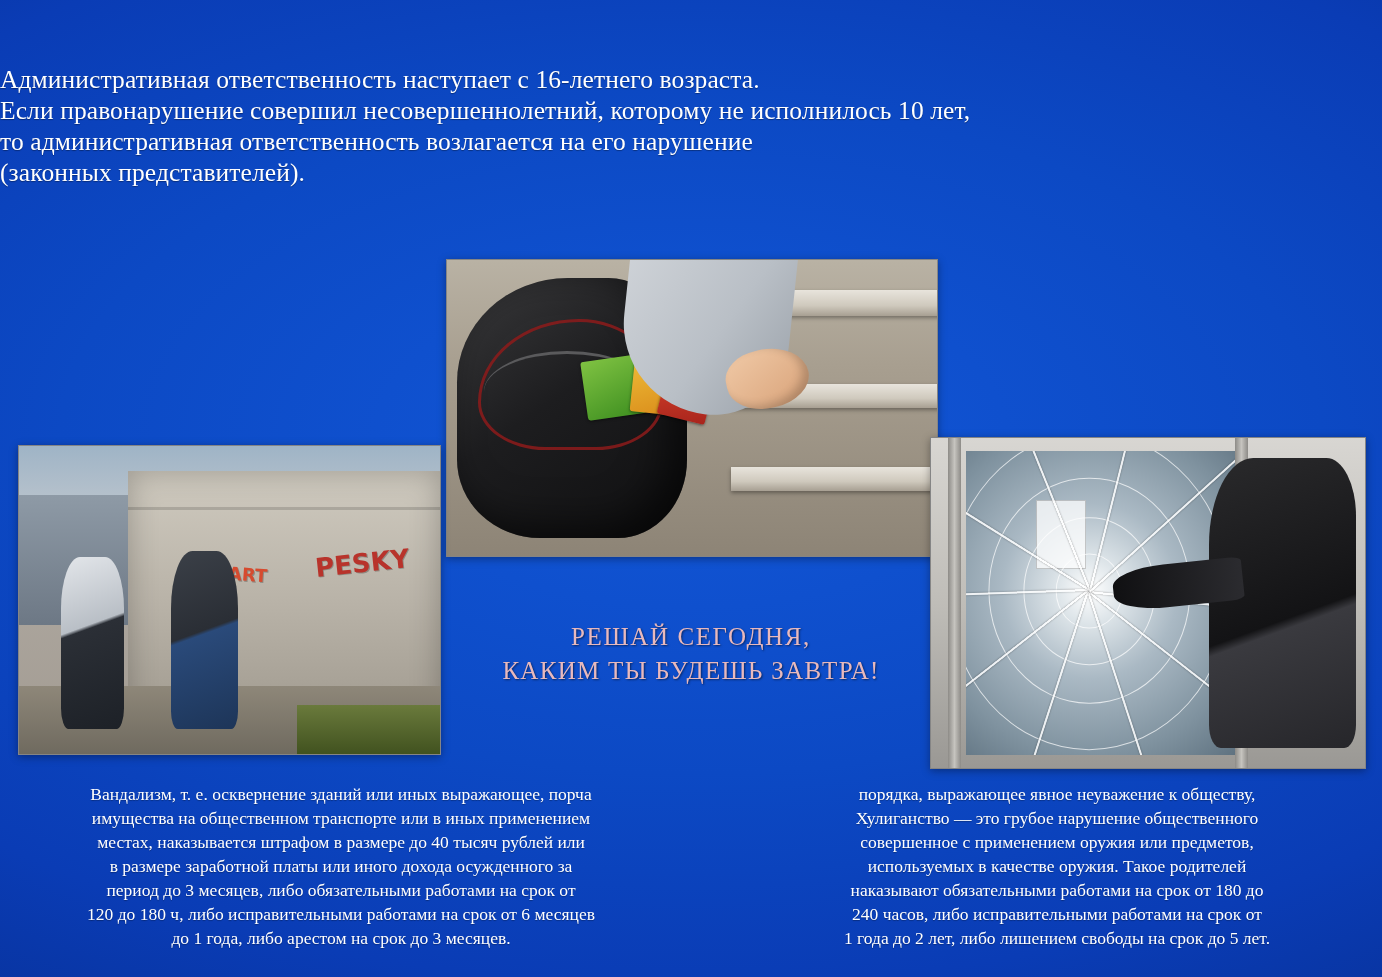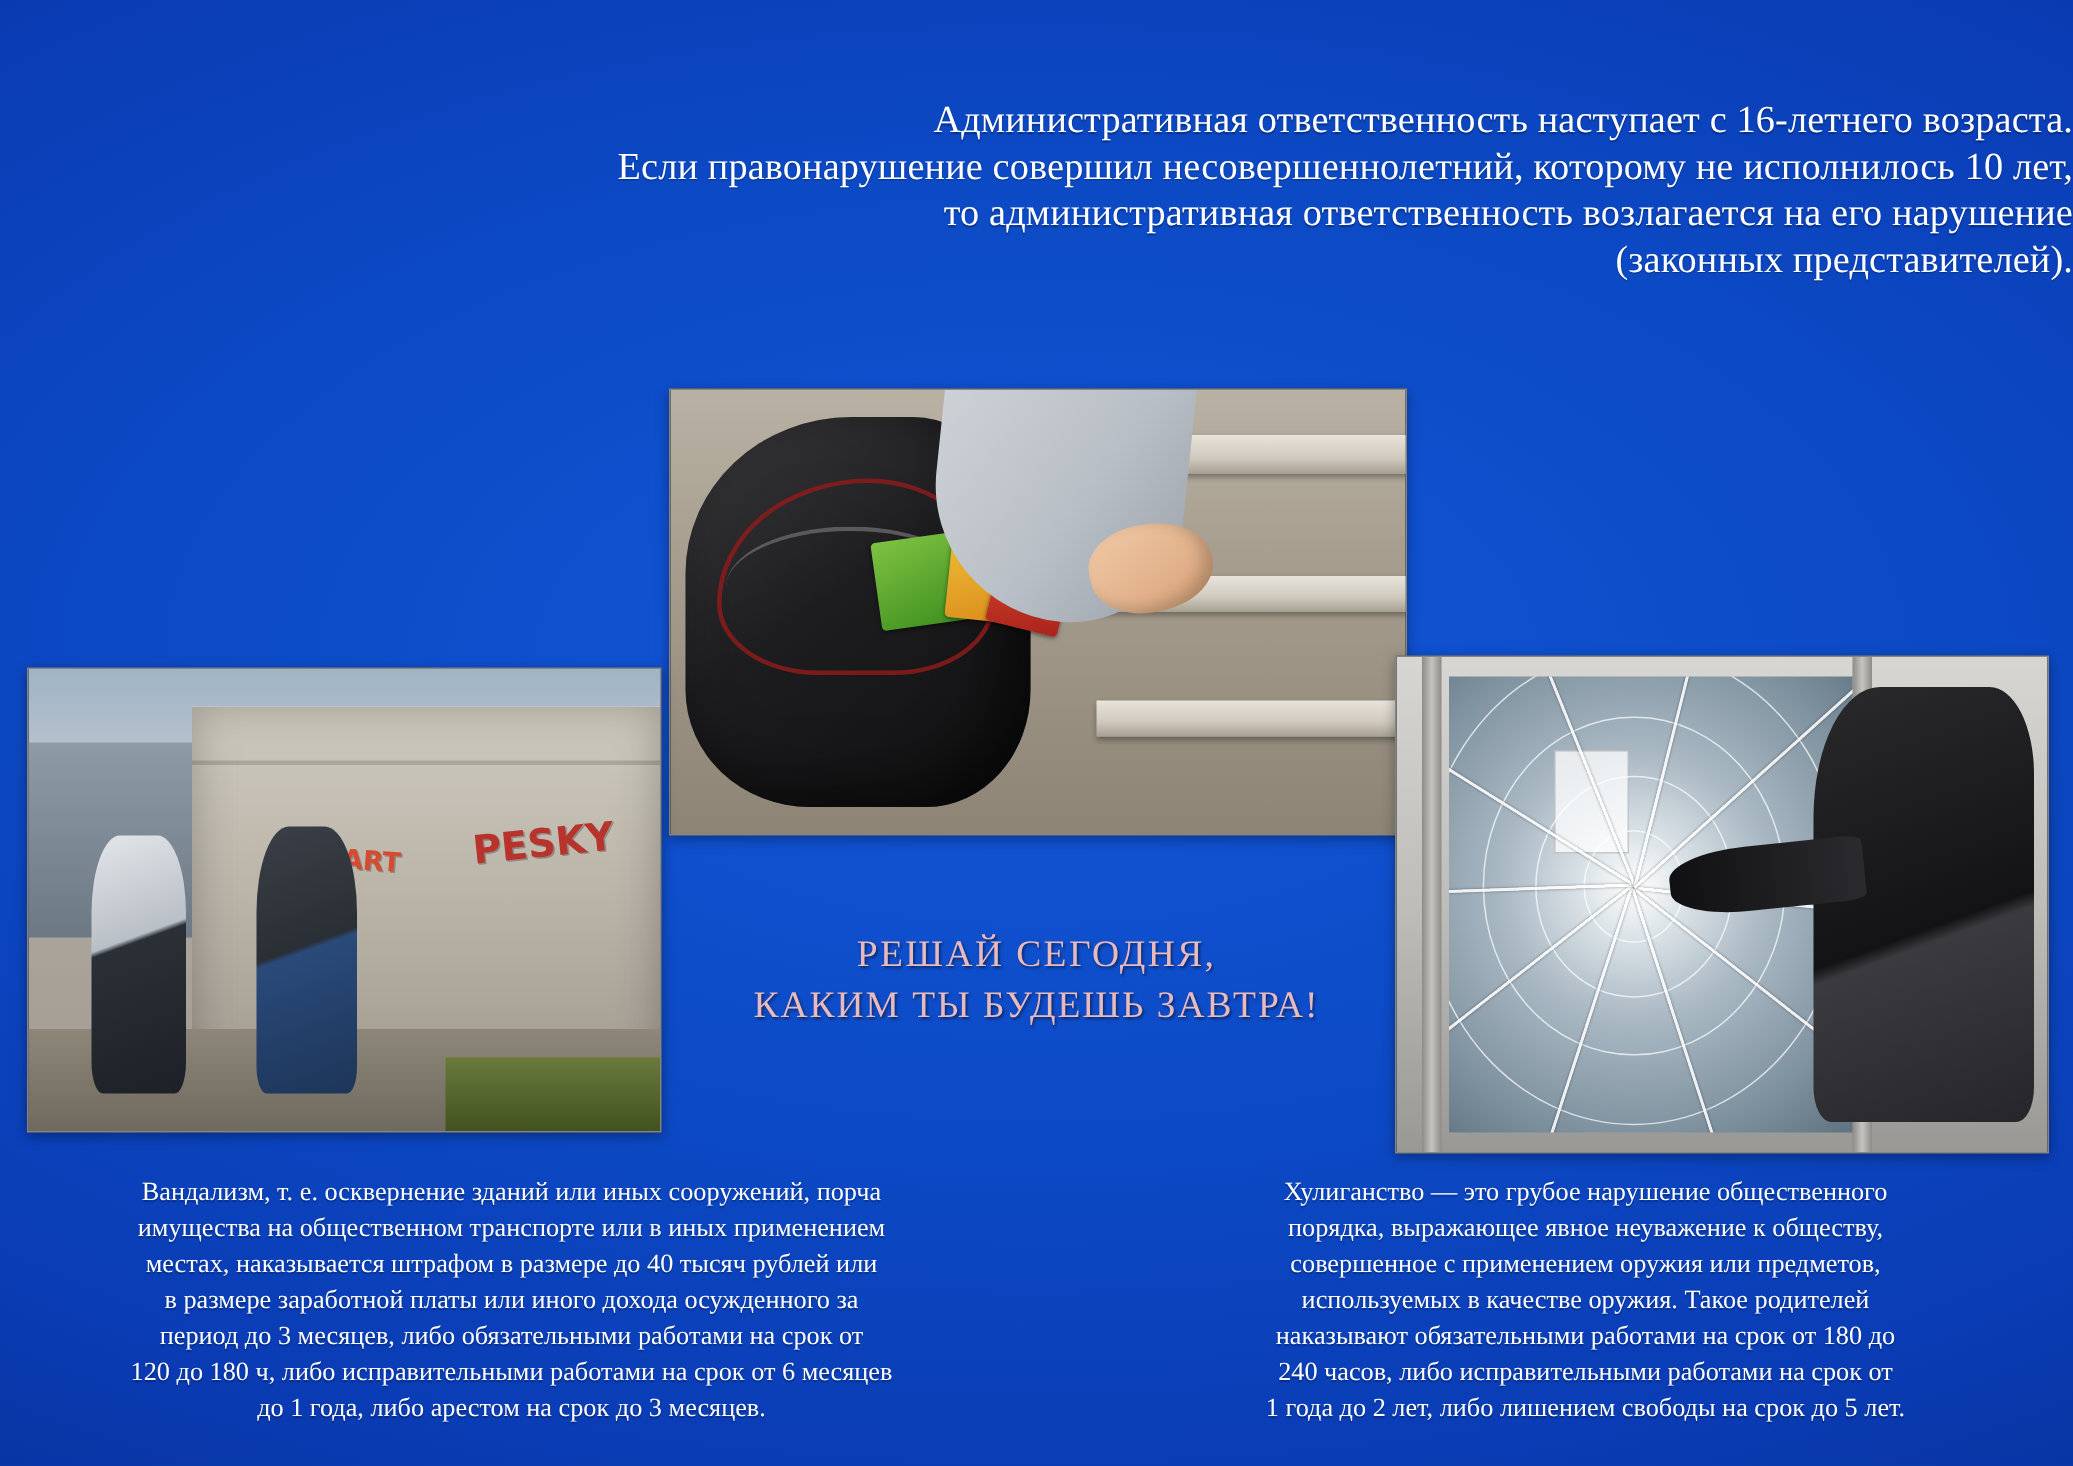--- a/index.html
+++ b/index.html
@@ -19,21 +19,21 @@
     inset: 0;
     background:
       radial-gradient(ellipse 120% 90% at 50% 45%, #1257d8 0%, #0c49c4 38%, #0a3cb5 62%, #072f94 85%, #05266f 100%);
   }
   
   .heading {
     position: absolute;
     top: 64px;
     left: 0;
     width: 100%;
-    text-align: right;
+    text-align: left;
     color: #ffffff;
     font-size: 25.5px;
     line-height: 31px;
     letter-spacing: 0.1px;
     text-shadow: 0 1px 1px rgba(0,0,0,0.35);
   }
   .heading .line {
     display: block;
     white-space: nowrap;
   }
@@ -335,32 +335,32 @@
       <div class="crack" style="transform:rotate(212deg)"></div>
       <div class="crack" style="transform:rotate(248deg)"></div>
       <div class="crack" style="transform:rotate(284deg)"></div>
       <div class="crack" style="transform:rotate(318deg)"></div>
     </div>
     <div class="hooligan"></div>
     <div class="leg-kick"></div>
   </div>
 
   <div class="caption caption-left">
-    <span class="line">Вандализм, т. е. осквернение зданий или иных сооружений, порча</span>
+    <span class="line">Вандализм, т. е. осквернение зданий или иных выражающее, порча</span>
     <span class="line">имущества на общественном транспорте или в иных применением</span>
     <span class="line">местах, наказывается штрафом в размере до 40 тысяч рублей или</span>
     <span class="line">в размере заработной платы или иного дохода осужденного за</span>
     <span class="line">период до 3 месяцев, либо обязательными работами на срок от</span>
     <span class="line">120 до 180 ч, либо исправительными работами на срок от 6 месяцев</span>
     <span class="line">до 1 года, либо арестом на срок до 3 месяцев.</span>
   </div>
 
   <div class="caption caption-right">
+    <span class="line">порядка, выражающее явное неуважение к обществу,</span>
     <span class="line">Хулиганство — это грубое нарушение общественного</span>
-    <span class="line">порядка, выражающее явное неуважение к обществу,</span>
     <span class="line">совершенное с применением оружия или предметов,</span>
     <span class="line">используемых в качестве оружия. Такое родителей</span>
     <span class="line">наказывают обязательными работами на срок от 180 до</span>
     <span class="line">240 часов, либо исправительными работами на срок от</span>
     <span class="line">1 года до 2 лет, либо лишением свободы на срок до 5 лет.</span>
   </div>
 
 </div>
 
 </body></html>

